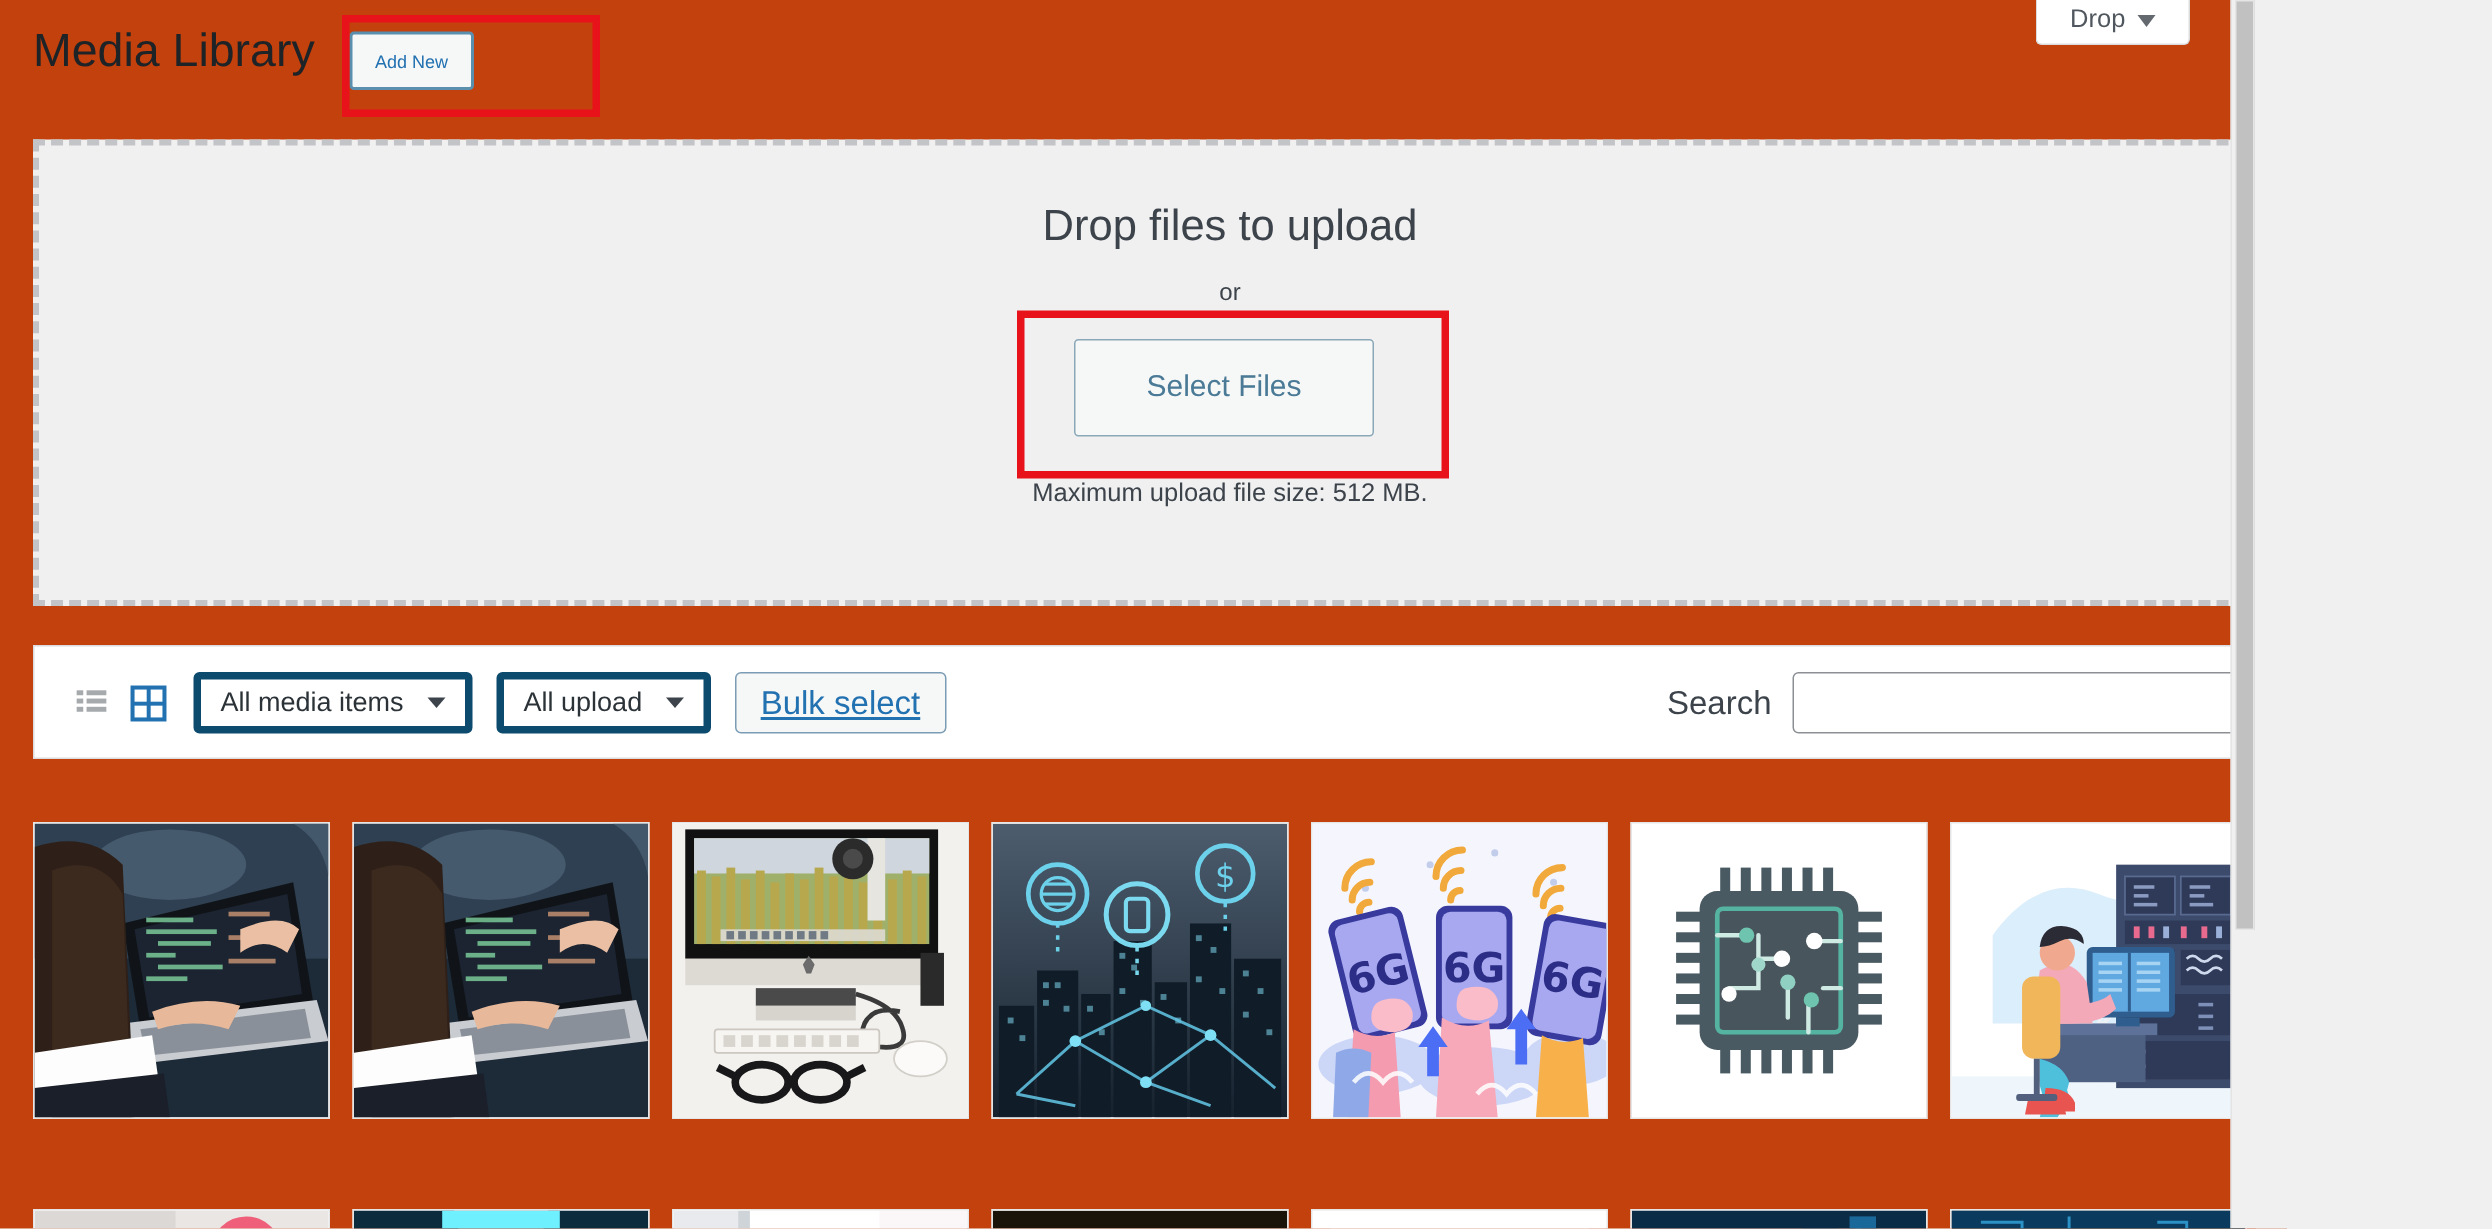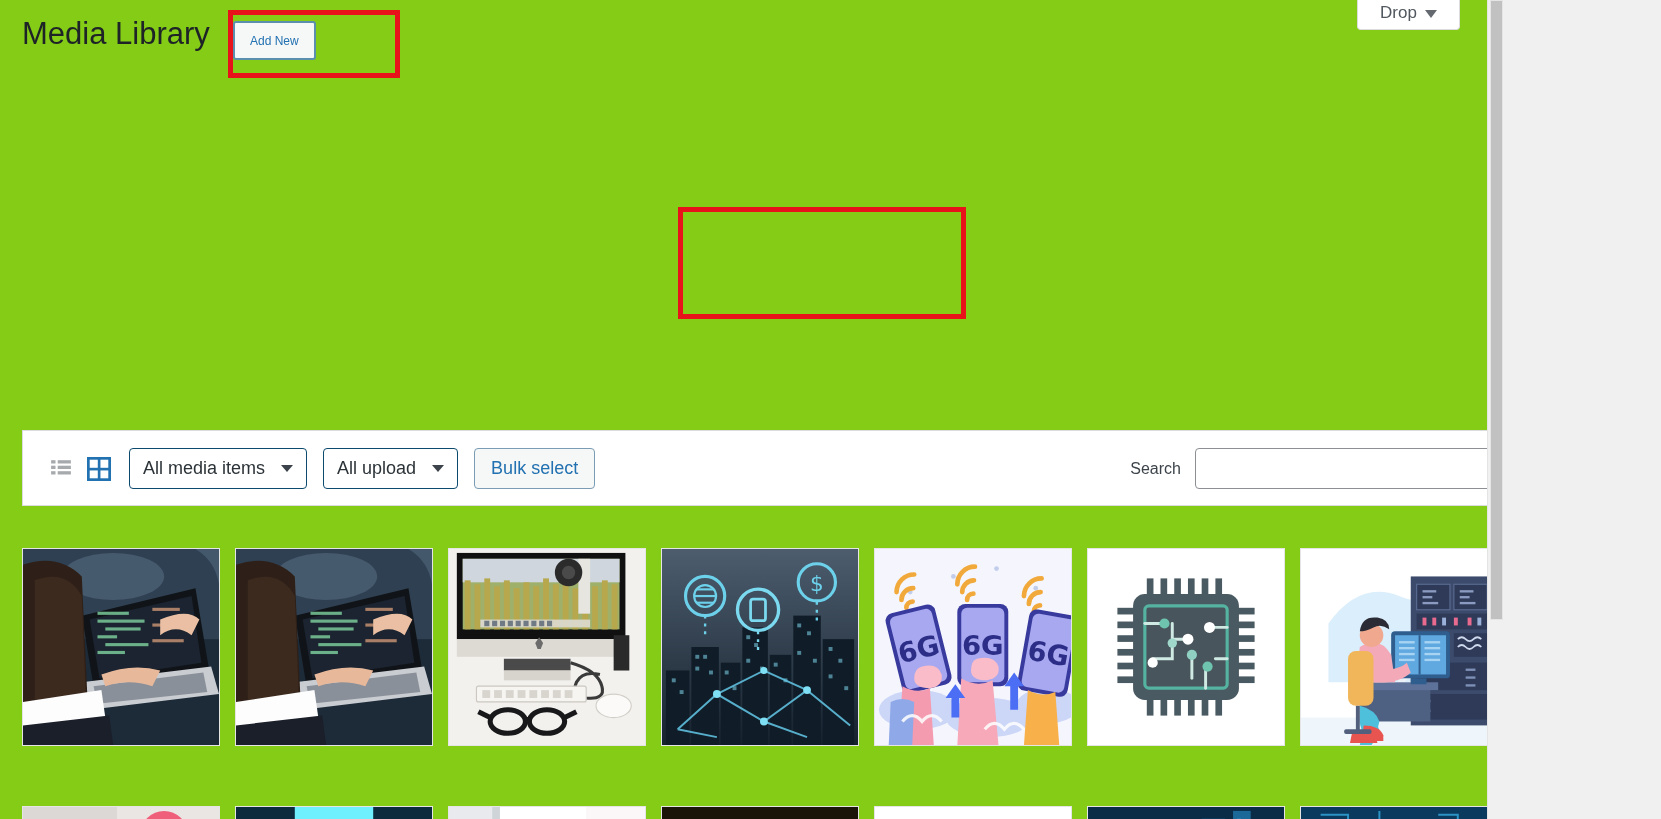--- a/index.html
+++ b/index.html
@@ -10,21 +10,21 @@
     overflow: hidden;
     background: #f0f0f1;
     font-family: "Liberation Sans", "DejaVu Sans", sans-serif;
     color: #3c434a;
   }
 
   #root {
     position: relative;
     width: 1504px;
     height: 819px;
-    background: #84cc16;
+    background: #c2410c;
     overflow: hidden;
   }
 
   
   .page-scrollbar {
     position: absolute;
     top: 0; right: 0;
     width: 17px; height: 819px;
     background: #f0f0f1;
     border-left: 1px solid #e4e4e4;
@@ -202,21 +202,21 @@
     cursor: pointer;
   }
 
   .filter-select {
     height: 41px;
     padding: 0 13px;
     display: flex;
     align-items: center;
     gap: 16px;
     background: #fff;
-    border: 1px solid #0c4a6e;
+    border: 5px solid #0c4a6e;
     border-radius: 4px;
     font-size: 18px;
     color: #2c3338;
     cursor: pointer;
     white-space: nowrap;
   }
   .filter-select .chev {
     width: 0; height: 0;
     border-left: 6px solid transparent;
     border-right: 6px solid transparent;
@@ -225,35 +225,36 @@
 
   .bulk-select-button {
     height: 41px;
     padding: 0 16px;
     display: flex;
     align-items: center;
     justify-content: center;
     background: #f6f7f7;
     border: 1px solid #7a9cb4;
     border-radius: 4px;
-    font-size: 18px;
+    font-size: 22px;
     color: #2271b1;
     cursor: pointer;
     white-space: nowrap;
+    text-decoration: underline;
   }
 
   .toolbar-right {
     position: absolute;
     right: 24px; top: 17px;
     display: flex;
     align-items: center;
     gap: 14px;
   }
   .search-label {
-    font-size: 16px;
+    font-size: 22px;
     color: #3c434a;
   }
   .search-input {
     width: 398px;
     height: 41px;
     border: 1px solid #8c8f94;
     border-radius: 4px;
     padding: 0 10px;
     font-size: 17px;
     font-family: "Liberation Sans", sans-serif;
@@ -311,20 +312,34 @@
     <div class="add-new-button">
       <span>Add New</span>
     </div>
   </div>
 
   <div class="help-button">
     <span>Drop</span>
     <span class="caret"></span>
   </div>
 
+  <div class="dropzone">
+    <div class="dropzone-inner">
+      <div class="drop-heading">Drop files to upload</div>
+      <div class="drop-or">or</div>
+
+      <div class="select-files-button">
+        <span>Select Files</span>
+      </div>
+
+      <div class="drop-maxsize">Maximum upload file size: 512 MB.</div>
+
+      <div class="dropzone-close">✕</div>
+    </div>
+  </div>
 
   <div class="highlight" id="hl-add-new"></div>
   <div class="highlight" id="hl-select-files"></div>
 
   <div class="toolbar">
 
     <div class="toolbar-left">
       <div class="viewswitch">
         <div class="view-icon">
           <svg viewBox="0 0 20 20" width="22" height="22" aria-hidden="true">

